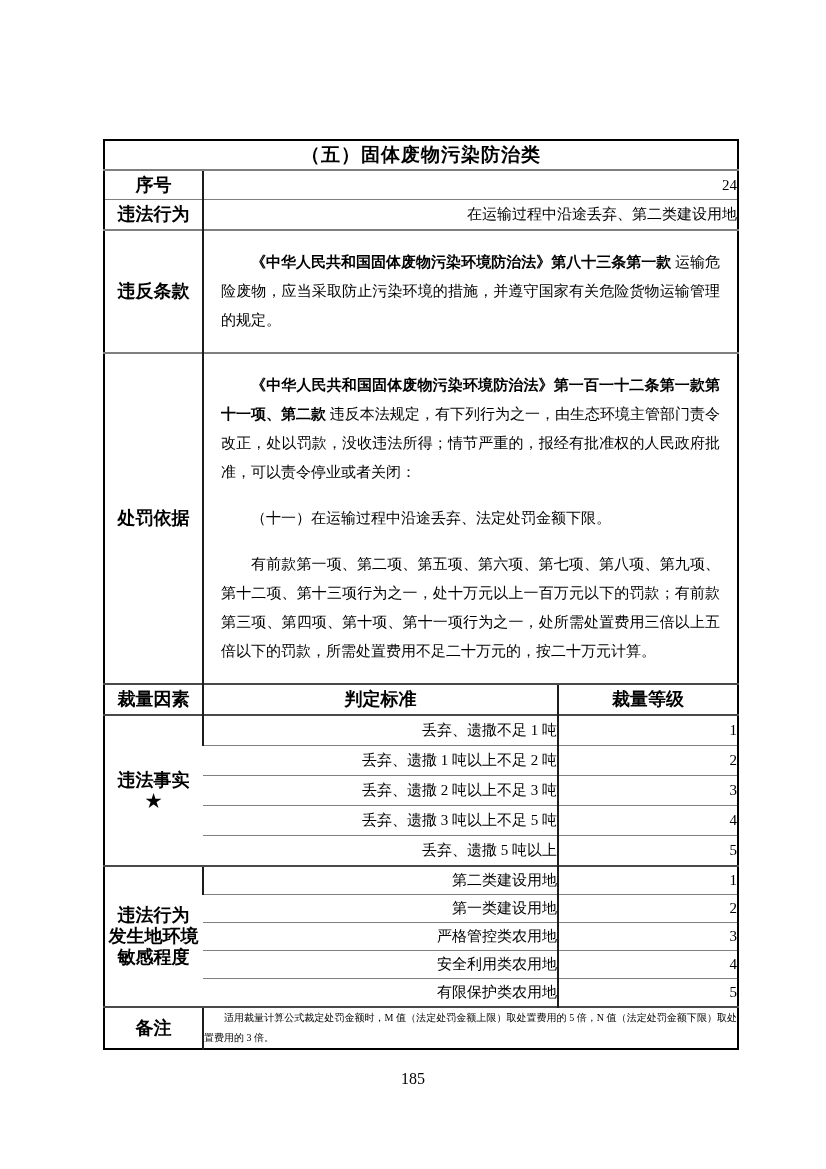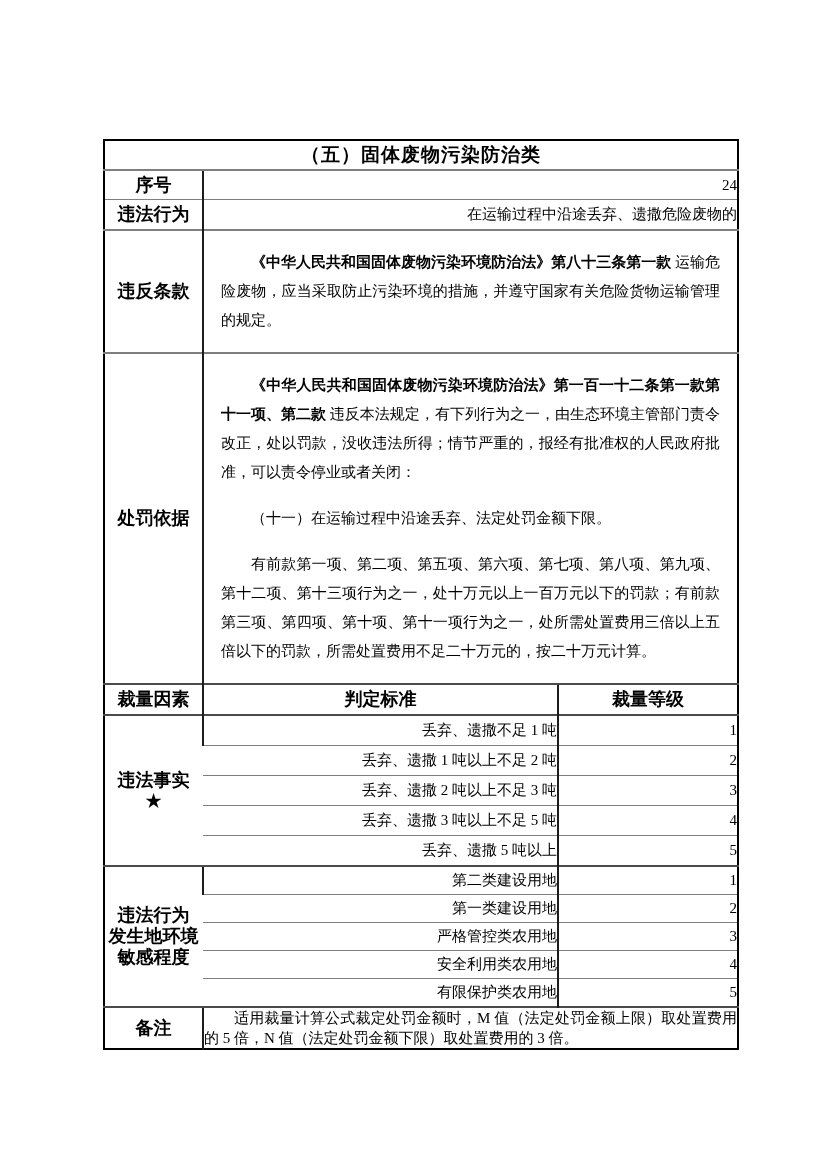--- a/index.html
+++ b/index.html
@@ -43,21 +43,21 @@
     font-weight:bold;
     font-size:18px;
     text-align:center;
     white-space:pre-line;
     line-height:21px;
   }
   .ctr { text-align:right; font-size:15px; }
   .par { text-align:justify; font-size:15px; line-height:29px; padding:3px 9px; }
   .par p { margin:17px; text-indent:2em; }
   .par b { font-weight:bold; }
-  .remark { text-align:justify; font-size:15px; line-height:20px; padding:1px 9px; }
+  .remark { text-align:justify; font-size:10px; line-height:20px; padding:1px 9px; }
   .remark p { margin:0; text-indent:2em; }
 
   .h28 { height:28px; }
   .h29 { height:29px; }
   .h59 { height:59px; }
   .h235 { height:235px; }
   .h27 { height:27px; }
   .h40 { height:40px; }
 
   .page-number {
@@ -84,21 +84,21 @@
       <td class="title-cell" colspan="3">（五）固体废物污染防治类</td>
     </tr>
 
     <tr class="bt-med h28">
       <td class="lbl h28">序号</td>
       <td class="ctr h28" colspan="2">24</td>
     </tr>
 
     <tr class="h29">
       <td class="lbl h29">违法行为</td>
-      <td class="ctr h29" colspan="2">在运输过程中沿途丢弃、遗撒危险废物的</td>
+      <td class="ctr h29" colspan="2">在运输过程中沿途丢弃、第二类建设用地</td>
     </tr>
 
     <tr class="bt-med h59">
       <td class="lbl h59">违反条款</td>
       <td class="par h59" colspan="2">
         <p><b>《中华人民共和国固体废物污染环境防治法》第八十三条第一款</b><span> 运输危险废物，应当采取防止污染环境的措施，并遵守国家有关危险货物运输管理的规定。</span></p>
       </td>
     </tr>
 
     <tr class="bt-med h235">
@@ -165,14 +165,15 @@
 
     <tr class="bt-strong h40">
       <td class="lbl h40">备注</td>
       <td class="remark h40" colspan="2">
         <p>适用裁量计算公式裁定处罚金额时，M 值（法定处罚金额上限）取处置费用的 5 倍，N 值（法定处罚金额下限）取处置费用的 3 倍。</p>
       </td>
     </tr>
   </tbody>
     </table>
 
+  <div class="page-number">185</div>
 
 </div>
 
 </body></html>

